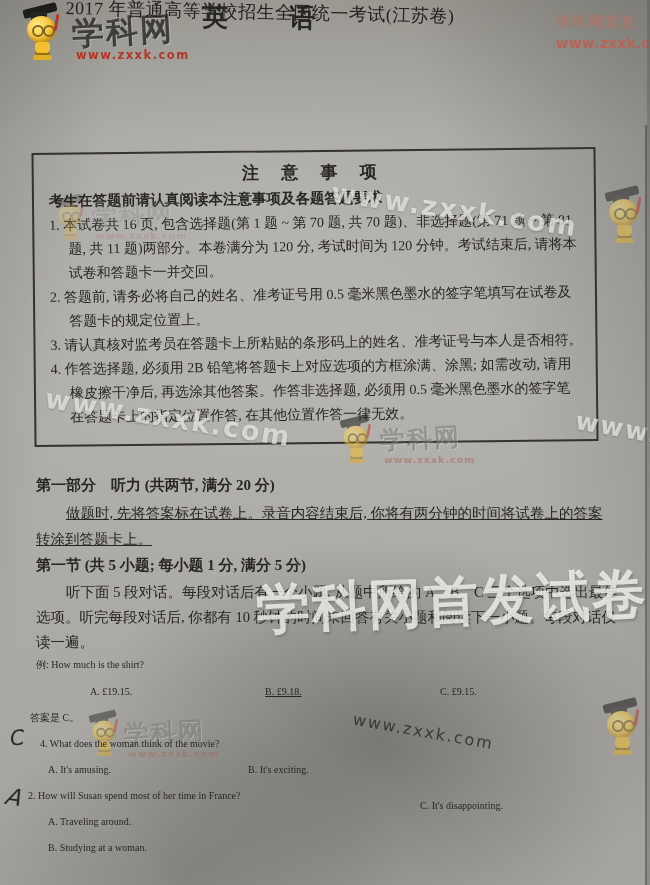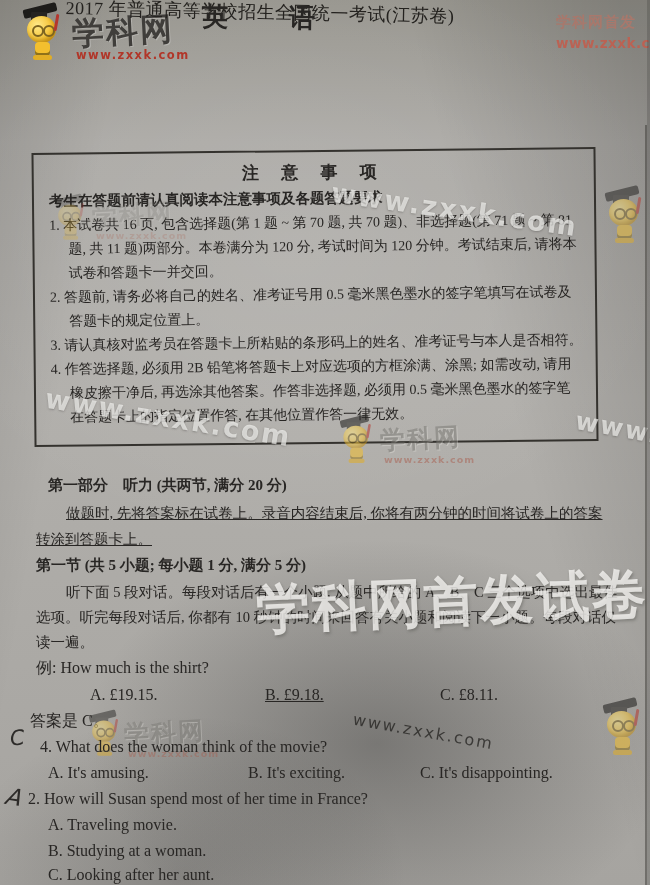--- a/index.html
+++ b/index.html
@@ -49,21 +49,21 @@
   
   .notice-box{left:33px;top:150px;width:560px;height:290px;border:2px solid #34322e;transform:rotate(-0.6deg);}
   .notice-title{margin-top:9px;text-align:center;font-size:17px;font-weight:bold;letter-spacing:9px;}
   .notice-intro{margin:5px 12px 0 15px;font-weight:bold;font-size:14.5px;}
   .notice-items{margin:3px 12px 0 15px;}
   .n-item{padding-left:19px;text-indent:-19px;line-height:24px;font-size:14px;}
 
   
   .h-bold{font-weight:bold;font-size:15px;}
   .para{line-height:26px;text-indent:30px;font-size:14.5px;}
-  .opt{font-size:16px;white-space:nowrap;}
+  .opt{font-size:10px;white-space:nowrap;}
   .mark{font-family:"DejaVu Sans","Liberation Sans",sans-serif;color:#2d2b29;font-style:italic;}
 
   
   .wm-white{font-family:"DejaVu Sans","Liberation Sans",sans-serif;font-weight:bold;white-space:nowrap;
     color:rgba(248,247,245,0.68);letter-spacing:2px;text-shadow:0 1px 2px rgba(80,78,74,0.40);}
   .wm-dark{font-family:"DejaVu Sans","Liberation Sans",sans-serif;white-space:nowrap;
     color:rgba(42,40,38,0.82);letter-spacing:2px;}
   .wm-banner{font-family:"DejaVu Sans","Liberation Sans",sans-serif;font-weight:bold;white-space:nowrap;
     font-size:54px;letter-spacing:2px;color:rgba(247,246,243,0.78);transform:rotate(-2.4deg);
     text-shadow:1px 2px 3px rgba(70,68,64,0.35);}
@@ -163,32 +163,32 @@
     <div class="m-cap"></div>
       <div class="m-cap2"></div>
       <div class="m-head"></div>
     <div class="m-glasses"></div>
       <div class="m-glasses2"></div>
     <div class="m-tassel"></div>
       <div class="m-body"></div>
       <div class="m-feet"></div>
   </div>
 
-  <div class="abs h-bold nowrap" style="left:36px;top:476px;margin-left:12px;">第一部分　听力 (共两节, 满分 20 分)</div>
+  <div class="abs h-bold nowrap" style="left:36px;top:476px;">第一部分　听力 (共两节, 满分 20 分)</div>
   <div class="abs para" style="left:36px;top:500px;width:580px;text-decoration:underline;">做题时, 先将答案标在试卷上。录音内容结束后, 你将有两分钟的时间将试卷上的答案转涂到答题卡上。</div>
   <div class="abs h-bold nowrap" style="left:36px;top:556px;">第一节 (共 5 小题; 每小题 1 分, 满分 5 分)</div>
   <div class="abs para" style="left:36px;top:580px;width:592px;line-height:25px;">听下面 5 段对话。每段对话后有一个小题, 从题中所给的 A、B、C 三个选项中选出最佳选项。听完每段对话后, 你都有 10 秒钟的时间来回答有关小题和阅读下一小题。每段对话仅读一遍。</div>
 
   <div class="abs wm-banner" style="left:256px;top:566px;">学科网首发试卷</div>
 
   <div class="abs opt" style="left:36px;top:658px;">例: How much is the shirt?</div>
   <div class="abs" style="left:12px;top:686px;width:650px;height:22px;">
     <span class="abs opt" style="left:78px;">A. £19.15.</span>
     <span class="abs opt" style="left:253px;text-decoration:underline;">B. £9.18.</span>
-    <span class="abs opt" style="left:428px;">C. £8.11.</span>
+    <span class="abs opt" style="left:428px;">C. £9.15.</span>
   </div>
   <div class="abs opt" style="left:30px;top:711px;">答案是 C。</div>
 
   <div class="abs zx-faint" style="left:82px;top:706px;width:190px;opacity:0.45;">
     <div class="mascot" style="left:0;top:0;transform:scale(0.8);">
       <div class="m-cap"></div>
         <div class="m-cap2"></div>
         <div class="m-head"></div>
       <div class="m-glasses"></div>
         <div class="m-glasses2"></div>
@@ -200,25 +200,24 @@
     <div class="abs furl nowrap" style="left:46px;top:42px;">www.zxxk.com</div>
   </div>
 
   <div class="abs wm-dark" style="left:352px;top:722px;font-size:16px;transform:rotate(10deg);">www.zxxk.com</div>
 
   <div class="abs mark" style="left:10px;top:726px;font-size:21px;transform:rotate(-6deg);">C</div>
   <div class="abs opt" style="left:40px;top:738px;">4. What does the woman think of the movie?</div>
   <div class="abs" style="left:0;top:764px;width:634px;height:22px;">
     <span class="abs opt" style="left:48px;">A. It's amusing.</span>
     <span class="abs opt" style="left:248px;">B. It's exciting.</span>
-    <span class="abs opt" style="left:420px;">C. It's disappointing.</span>
+    <span class="abs opt" style="left:420px;margin-top:36px;">C. It's disappointing.</span>
   </div>
 
   <div class="abs mark" style="left:7px;top:784px;font-size:23px;transform:rotate(8deg) skewX(-8deg);">A</div>
   <div class="abs opt" style="left:28px;top:790px;">2. How will Susan spend most of her time in France?</div>
-  <div class="abs opt" style="left:48px;top:816px;">A. Traveling movie.</div>
+  <div class="abs opt" style="left:48px;top:816px;">A. Traveling around.</div>
   <div class="abs opt" style="left:48px;top:842px;">B. Studying at a woman.</div>
-  <div class="abs opt" style="left:48px;top:866px;">C. Looking after her aunt.</div>
 
   <div class="abs edge-strip"></div>
   <div class="abs page-edge"></div>
 
 </div>
 
 </body></html>

